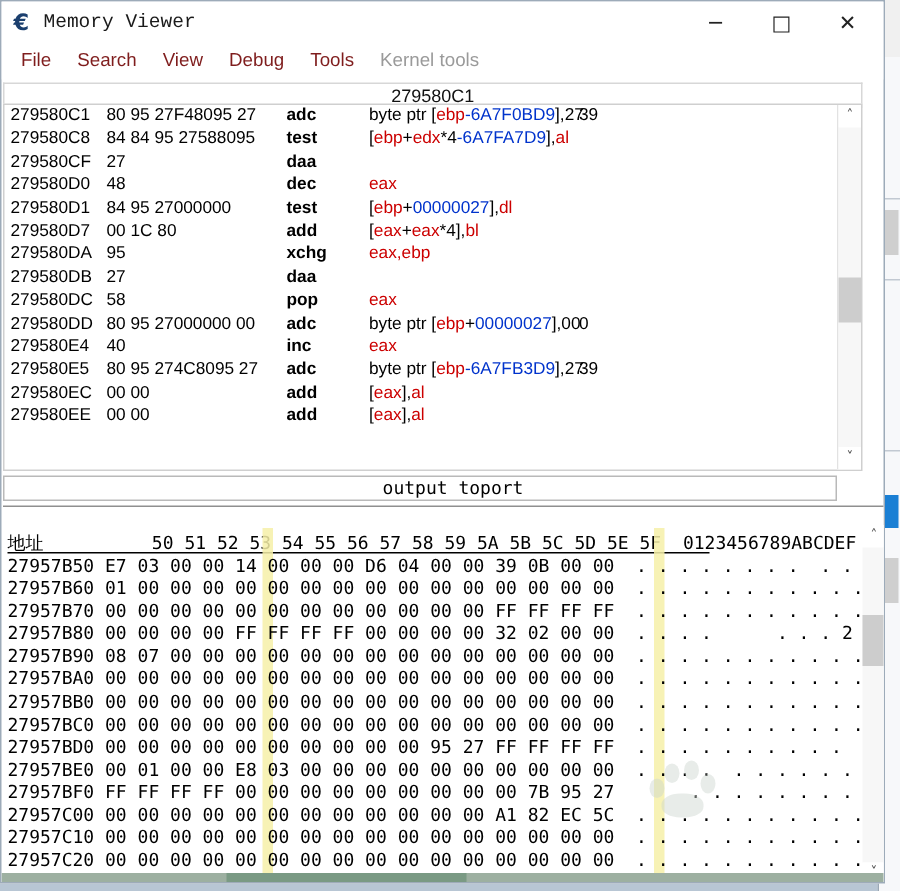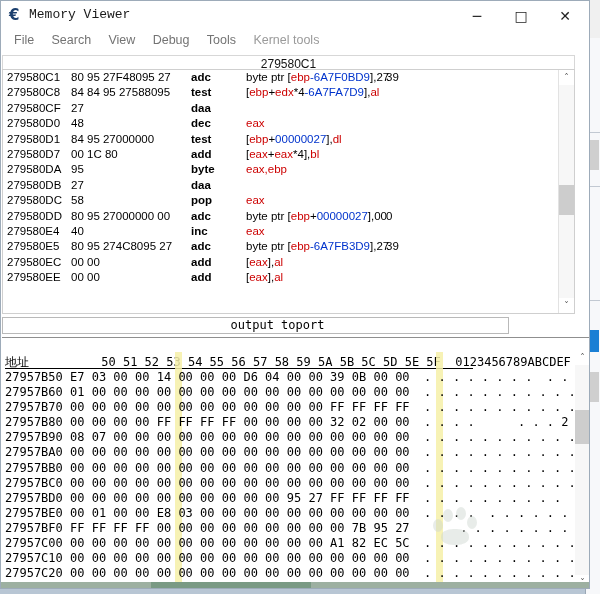--- a/index.html
+++ b/index.html
@@ -50,21 +50,21 @@
   #btn-min{right:90px;}
   #btn-max{right:46px;}
   #btn-close{right:2px;}
 
   
   #menu-bar{
     position:relative;height:22px;background:#ffffff;
     padding-left:6px;
   }
   .menu-item{
-    display:inline-block;padding:2px 7px 2px 7px;font-size:12.5px;color:#737373;
+    display:inline-block;padding:2px 7px 2px 7px;font-size:12.5px;color:#7f1d1d;
     font-family:"Liberation Sans", sans-serif;cursor:default;
   }
   .menu-item.disabled{color:#9a9a9a;}
 
   
   #addr-strip{
     position:relative;margin:2px 14px 0 1px;height:16px;
     background:#ffffff;border:1px solid #d7d7d7;border-bottom:none;
     text-align:center;font-size:12px;color:#111;line-height:16px;
     font-family:"Liberation Sans", sans-serif;
@@ -104,21 +104,21 @@
   .sb-arrow{
     position:absolute;left:0;width:15px;height:15px;background:#ffffff;
     font-size:9px;line-height:15px;text-align:center;color:#4a4a4a;
     font-family:"DejaVu Sans", sans-serif;
   }
   .sb-track{position:absolute;left:0;top:15px;width:15px;bottom:15px;background:#f7f7f7;}
   .sb-thumb{position:absolute;left:0;width:15px;background:#cdcdcd;}
 
   
   #toport-bar{
-    position:absolute;left:1px;top:316px;width:507px;height:17px;
+    position:absolute;left:1px;top:316px;width:556px;height:17px;
     background:#ffffff;border:1px solid #b9b9b9;box-sizing:border-box;
     text-align:center;font-size:12px;line-height:15px;color:#000;
     font-family:"DejaVu Sans Mono","Liberation Mono", monospace;
     padding-left:44px;
   }
 
   
   #hex-panel{
     position:absolute;left:1px;top:336px;width:588px;height:252px;
     background:#ffffff;border-top:1px solid #8f8f8f;box-sizing:border-box;
@@ -242,21 +242,21 @@
         <div class="drow">
           <span class="dc c-addr">279580D7</span>
           <span class="dc c-bytes">00 1C 80</span>
           <span class="dc c-mn">add</span>
           <span class="dc c-ops"><span class="op-pun">[</span><span class="op-reg">eax</span><span class="op-pun">+</span><span class="op-reg">eax</span><span class="op-pun">*4],</span><span class="op-reg">bl</span></span>
           <span class="dc c-cmt"></span>
         </div>
         <div class="drow">
           <span class="dc c-addr">279580DA</span>
           <span class="dc c-bytes">95</span>
-          <span class="dc c-mn">byte</span>
+          <span class="dc c-mn">xchg</span>
           <span class="dc c-ops"><span class="op-reg">eax,ebp</span></span>
           <span class="dc c-cmt"></span>
         </div>
         <div class="drow">
           <span class="dc c-addr">279580DB</span>
           <span class="dc c-bytes">27</span>
           <span class="dc c-mn">daa</span>
           <span class="dc c-ops"></span>
           <span class="dc c-cmt"></span>
         </div>

